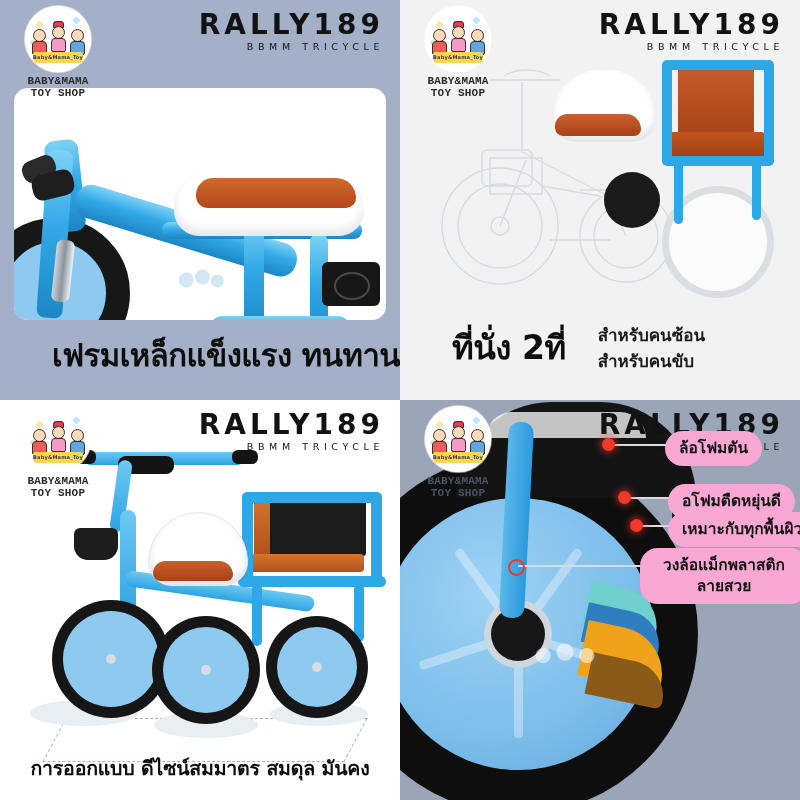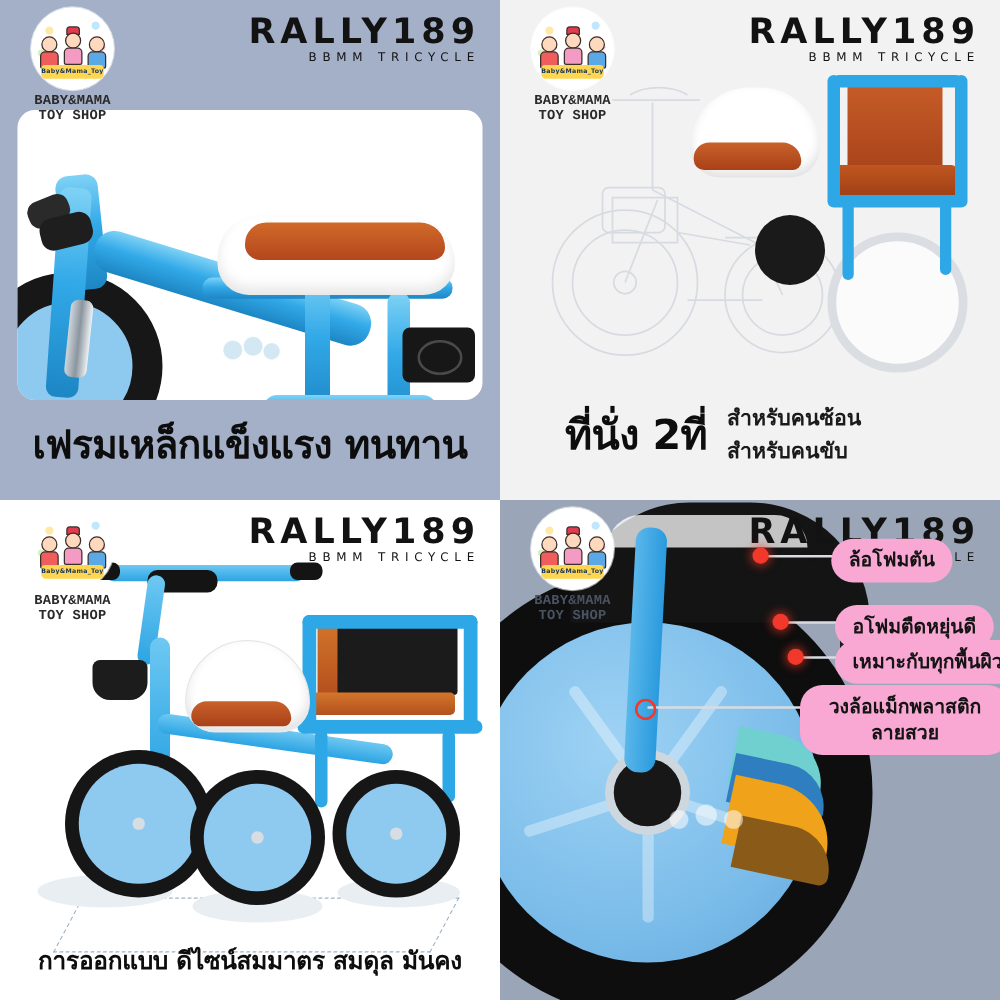--- a/index.html
+++ b/index.html
@@ -86,26 +86,26 @@
     background:linear-gradient(90deg,#cfd6dc,#8b959e,#eef2f5);border-radius:6px;
     transform:rotate(6deg);}
   .wm{position:absolute;left:150px;top:172px;width:74px;height:50px;opacity:.30;
     background:radial-gradient(circle at 30% 40%,#6fb4d8 0 7px,transparent 8px),
                radial-gradient(circle at 52% 34%,#6fb4d8 0 7px,transparent 8px),
                radial-gradient(circle at 72% 42%,#6fb4d8 0 6px,transparent 7px);}
 
   
   .caption{position:absolute;left:0;right:0;text-align:center;color:#0d0d0d;
     font-weight:bold;z-index:5;}
-  .cap1{bottom:20px;font-size:31px;letter-spacing:-.5px;}
+  .cap1{bottom:20px;font-size:31px;letter-spacing:-.5px;text-align:right;}
   .cap3{bottom:16px;font-size:19.5px;letter-spacing:-.2px;}
 
   
   .cap2wrap{position:absolute;left:52px;bottom:26px;display:flex;align-items:center;
-    gap:16px;z-index:5;}
+    gap:32px;z-index:5;}
   .cap2-big{font-size:33px;font-weight:bold;color:#0d0d0d;letter-spacing:-.5px;}
   .cap2-small{font-size:17px;font-weight:bold;color:#1a1a1a;line-height:26px;}
 
   
   .ghost{position:absolute;left:30px;top:40px;width:260px;height:260px;opacity:.85;}
   .ghost svg{width:100%;height:100%;}
   .trike2{position:absolute;left:146px;top:60px;width:240px;height:250px;}
   .seat-white{position:absolute;left:6px;top:10px;width:104px;height:72px;
     background:#ffffff;border-radius:52px 52px 26px 26px;
     box-shadow:inset 0 -5px 9px rgba(0,0,0,.12);}

